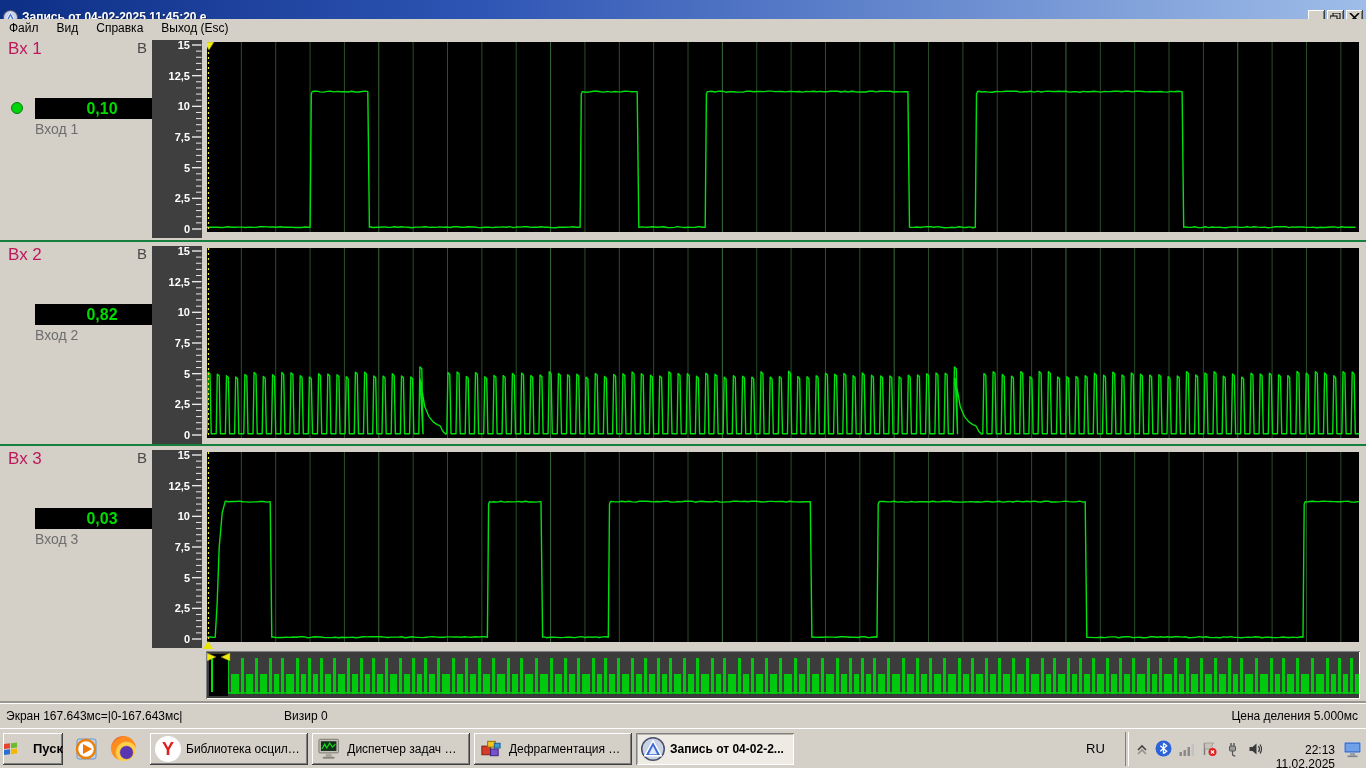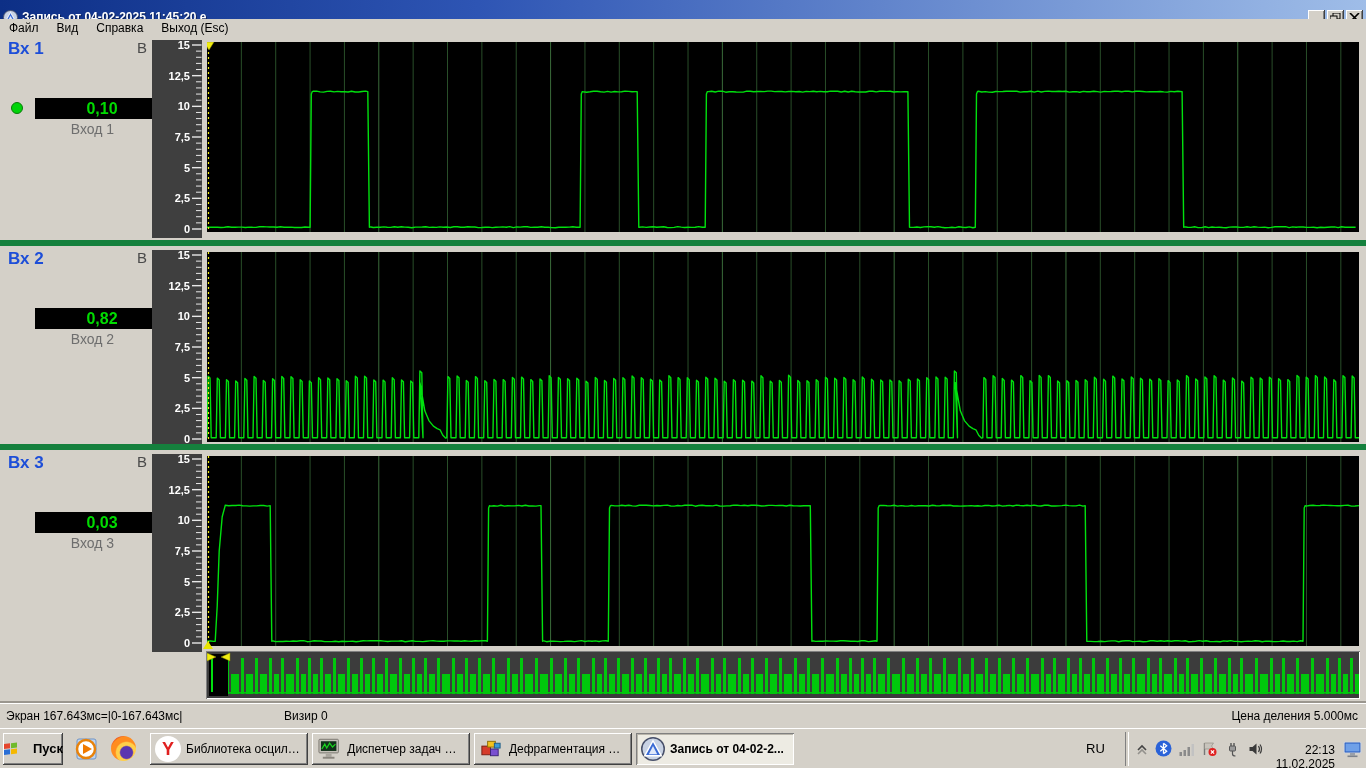--- a/index.html
+++ b/index.html
@@ -16,29 +16,29 @@
   .winbtn{width:17px;height:15px;margin-left:2px;background:#d4d0c8;
     box-shadow:inset -1px -1px 0 #404040, inset 1px 1px 0 #fff, inset -2px -2px 0 #808080;
     display:flex;align-items:center;justify-content:center}
   
   .menubar{position:absolute;left:0;top:19px;width:1366px;height:17px;background:#d4d0c8;
     display:flex;align-items:center;font-size:12px;color:#000}
   .menu-item{padding:1px 9px;cursor:default}
   
   .channel-row{position:absolute;left:0;width:1366px;height:204px}
   .row-0{top:36px}.row-1{top:240px}.row-2{top:444px}
-  .row-1,.row-2{border-top:6px solid #15803d;box-sizing:border-box}
+  .row-1,.row-2{border-top:2px solid #15803d;box-sizing:border-box}
   .ch-labels{position:absolute;left:0;top:0;width:152px;height:100%}
-  .ch-name{position:absolute;left:8px;top:3px;font-size:17px;font-weight:bold;color:#1d4ed8}
+  .ch-name{position:absolute;left:8px;top:3px;font-size:17px;font-weight:normal;color:#be185d}
   .ch-unit{position:absolute;right:5px;top:3px;font-size:15px;color:#4a4a4a}
   .ch-dot{position:absolute;left:11px;top:66px;width:12px;height:12px;border-radius:50%;
     background:#00d40a;border:1px solid #0a7a0a;box-sizing:border-box}
   .ch-value{position:absolute;left:35px;top:62px;width:134px;height:21px;background:#000;
     color:#00dc00;font-size:16px;font-weight:bold;text-align:center;line-height:21px}
-  .ch-sub{position:absolute;left:35px;top:85px;width:115px;text-align:center;
+  .ch-sub{position:absolute;left:35px;top:85px;width:115px;text-align:left;
     font-size:14px;color:#6e6e6e}
   .ch-scale{position:absolute;left:152px;top:4px}
   .ch-plot{position:absolute;left:207px;top:6px;background:#000}
   
   .minimap{position:absolute;left:206px;top:651px;width:1154px;height:48px;
     box-shadow:inset 1px 1px 0 #808080, inset -1px -1px 0 #fff}
   .cursor-bottom-marker{position:absolute;left:203px;top:641px;width:0;height:0;
     border-left:5px solid transparent;border-right:5px solid transparent;
     border-bottom:8px solid #e8e400}
   

